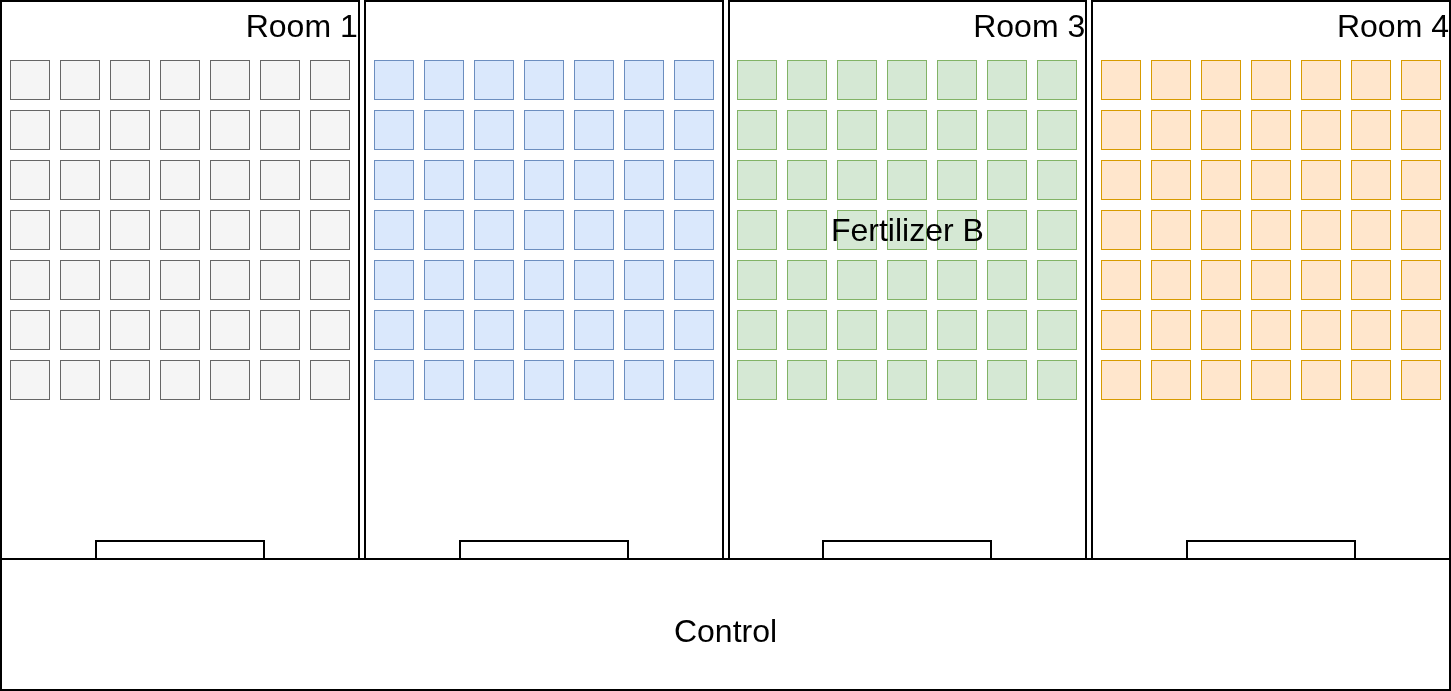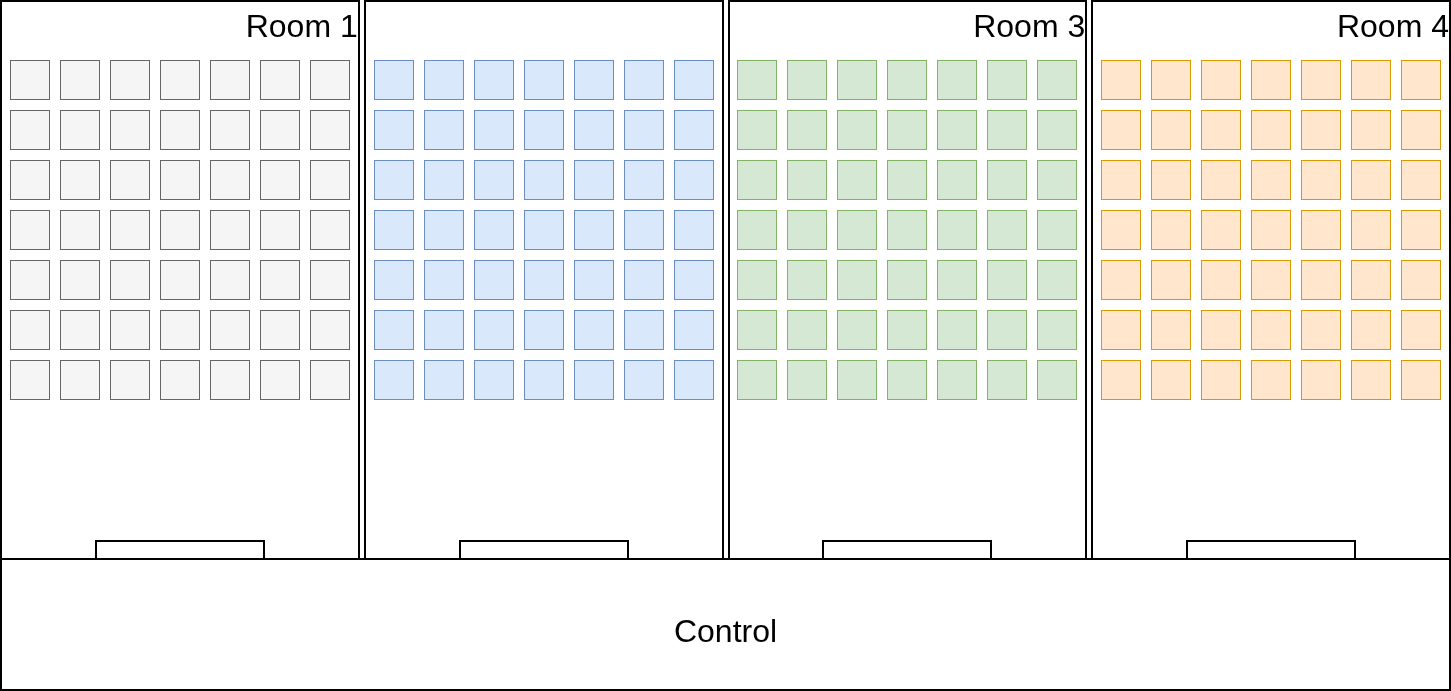--- a/index.html
+++ b/index.html
@@ -259,20 +259,21 @@
           <div class="cell" style="width: 40px; height: 40px; background: rgb(213, 232, 212); border-color: rgb(130, 179, 102);"></div>
           <div class="cell" style="width: 40px; height: 40px; background: rgb(213, 232, 212); border-color: rgb(130, 179, 102);"></div>
           <div class="cell" style="width: 40px; height: 40px; background: rgb(213, 232, 212); border-color: rgb(130, 179, 102);"></div>
           <div class="cell" style="width: 40px; height: 40px; background: rgb(213, 232, 212); border-color: rgb(130, 179, 102);"></div>
           <div class="cell" style="width: 40px; height: 40px; background: rgb(213, 232, 212); border-color: rgb(130, 179, 102);"></div>
           <div class="cell" style="width: 40px; height: 40px; background: rgb(213, 232, 212); border-color: rgb(130, 179, 102);"></div>
           <div class="cell" style="width: 40px; height: 40px; background: rgb(213, 232, 212); border-color: rgb(130, 179, 102);"></div>
           <div class="cell" style="width: 40px; height: 40px; background: rgb(213, 232, 212); border-color: rgb(130, 179, 102);"></div>
           <div class="cell" style="width: 40px; height: 40px; background: rgb(213, 232, 212); border-color: rgb(130, 179, 102);"></div>
         </div>
+    <div class="treatment-label">Fertilizer B</div>
     <div class="door"></div>
   </div>
 
   <div class="room">
     <div class="room-title">Room 4</div>
     <div class="grid" style="grid-template-columns: repeat(7, 40px); gap: 10px;">
           <div class="cell" style="width: 40px; height: 40px; background: rgb(255, 230, 204); border-color: rgb(215, 155, 0);"></div>
           <div class="cell" style="width: 40px; height: 40px; background: rgb(255, 230, 204); border-color: rgb(215, 155, 0);"></div>
           <div class="cell" style="width: 40px; height: 40px; background: rgb(255, 230, 204); border-color: rgb(215, 155, 0);"></div>
           <div class="cell" style="width: 40px; height: 40px; background: rgb(255, 230, 204); border-color: rgb(215, 155, 0);"></div>

